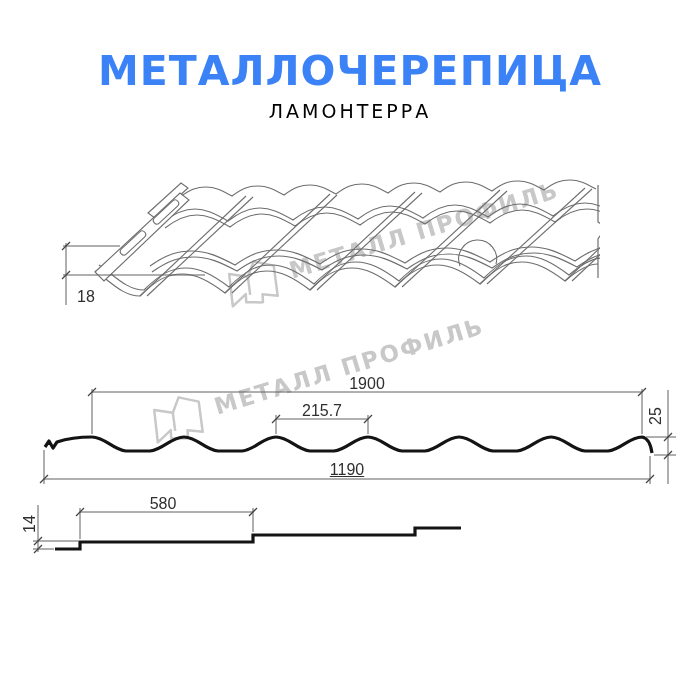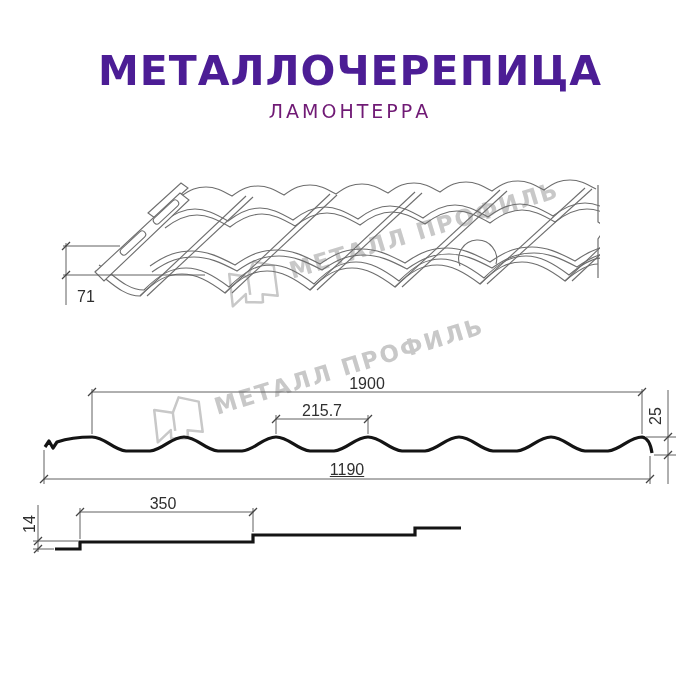--- a/index.html
+++ b/index.html
@@ -2,24 +2,24 @@
 <html><head>
 <meta charset="utf-8">
 <style>
   html,body{margin:0;padding:0;}
   body{width:700px;height:700px;background:#ffffff;overflow:hidden;
        font-family:"Liberation Sans",sans-serif;}
   .canvas{position:absolute;left:0;top:0;width:700px;height:700px;background:#fff;}
 
   .title{position:absolute;left:0;right:0;top:51px;text-align:center;
          font-family:"DejaVu Sans",sans-serif;font-weight:bold;font-size:41px;
-         letter-spacing:1px;color:#4c1d95;line-height:1;}
+         letter-spacing:1px;color:#3b82f6;line-height:1;}
   .subtitle{position:absolute;left:0;right:0;top:102px;text-align:center;
          font-family:"DejaVu Sans",sans-serif;font-weight:500;font-size:19px;
-         letter-spacing:3px;color:#701a75;line-height:1;}
+         letter-spacing:3px;color:#000000;line-height:1;}
 
   .wm{position:absolute;display:flex;align-items:center;gap:10px;
       color:#c8c8c8;font-family:"DejaVu Sans",sans-serif;font-weight:bold;
       font-size:23px;letter-spacing:2px;white-space:nowrap;
       transform-origin:left center;}
   .wm1{left:225px;top:268px;transform:rotate(-17deg);}
   .wm2{left:150px;top:404px;transform:rotate(-17deg);}
   .wm svg{display:block;}
 
   .art{position:absolute;left:0;top:0;}
@@ -194,21 +194,21 @@
         <g stroke="#444444" stroke-width="1.3">
           <line x1="76" y1="516" x2="84" y2="508"></line>
           <line x1="249" y1="516" x2="257" y2="508"></line>
           <line x1="34" y1="545" x2="42" y2="537"></line>
           <line x1="34" y1="553" x2="42" y2="545"></line>
         </g>
       </g>
     </g>
   </svg>
 
-  <div class="dim" style="left:86px;  top:297px;">71</div>
+  <div class="dim" style="left:86px;  top:297px;">18</div>
   <div class="dim" style="left:367px; top:384px;">1900</div>
   <div class="dim" style="left:322px; top:411px;">215.7</div>
   <div class="dim v" style="left:656px; top:416px;">25</div>
   <div class="dim" style="left:347px; top:470px;text-decoration:underline;">1190</div>
-  <div class="dim" style="left:163px; top:504px;">350</div>
+  <div class="dim" style="left:163px; top:504px;">580</div>
   <div class="dim v" style="left:30px;  top:524px;">14</div>
 
 </div>
 
 </body></html>

